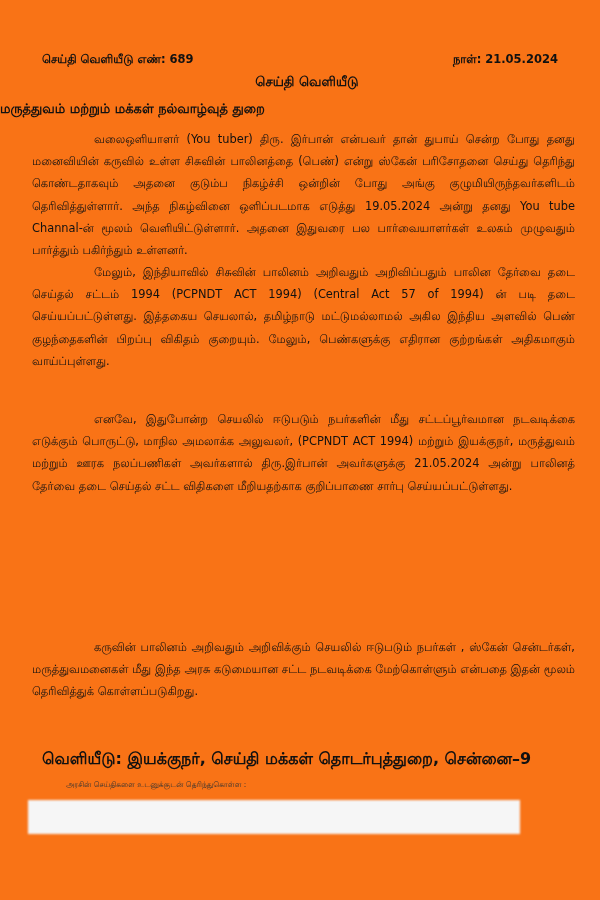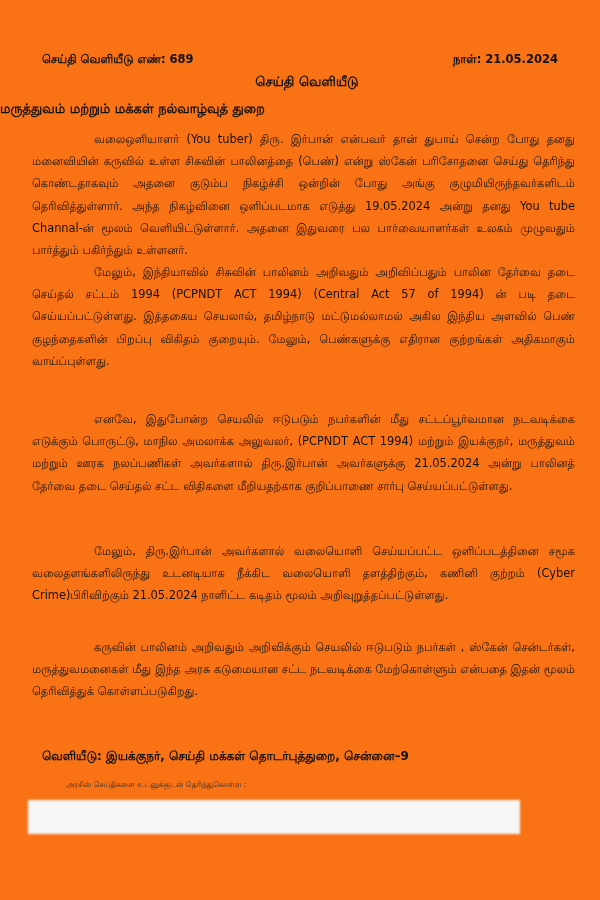--- a/index.html
+++ b/index.html
@@ -14,38 +14,37 @@
              font-size: 13px; font-weight: bold; padding-left: 7px; }
     .dept { position: absolute; top: 101px; left: 0; width: 600px; text-align: left;
             font-size: 13px; font-weight: bold; }
     .para { position: absolute; left: 32px; width: 543px; font-size: 11.4px;
             line-height: 22.2px; text-align: justify; text-indent: 62px; margin: 0; }
     #p1 { top: 128px; }
     #p2 { top: 261px; }
     #p3 { top: 408px; }
     #p4 { top: 540px; }
     #p5 { top: 636px; }
-    .footer { position: absolute; top: 749px; left: 42px; font-size: 12px; font-weight: bold; }
+    .footer { position: absolute; top: 749px; left: 42px; font-size: 16px; font-weight: bold; }
     .subfooter { position: absolute; top: 780px; left: 42px; font-size: 7.5px; color: #333; margin-left: 24px; }
     .blur-band { position: absolute; top: 800px; left: 28px; width: 492px; height: 34px;
                  background: #f6f6f6; filter: blur(1px); }
   </style>
 </head>
 <body>
 
 <div class="page">
   <div class="topline">
     <span class="left">செய்தி வெளியீடு எண்: 689</span>
     <span class="right">நாள்: 21.05.2024</span>
   </div>
   <div class="title">செய்தி வெளியீடு</div>
   <div class="dept">மருத்துவம் மற்றும் மக்கள் நல்வாழ்வுத் துறை</div>
 
   <p class="para" id="p1">வலைஒளியாளர் (You tuber)  திரு. இர்பான் என்பவர் தான் துபாய் சென்ற போது தனது மனைவியின் கருவில் உள்ள சிசுவின் பாலினத்தை (பெண்) என்று ஸ்கேன் பரிசோதனை செய்து தெரிந்து கொண்டதாகவும் அதனை குடும்ப நிகழ்ச்சி ஒன்றின் போது அங்கு குழுமியிருந்தவர்களிடம் தெரிவித்துள்ளார்.  அந்த நிகழ்வினை ஒளிப்படமாக எடுத்து 19.05.2024 அன்று தனது You tube Channal-ன் மூலம் வெளியிட்டுள்ளார். அதனை இதுவரை பல பார்வையாளர்கள் உலகம் முழுவதும் பார்த்தும் பகிர்ந்தும் உள்ளனர்.</p>
   <p class="para" id="p2">மேலும், இந்தியாவில்  சிசுவின் பாலினம் அறிவதும் அறிவிப்பதும் பாலின தேர்வை  தடை செய்தல் சட்டம் 1994 (PCPNDT ACT 1994) (Central Act 57 of 1994) ன் படி தடை செய்யப்பட்டுள்ளது. இத்தகைய செயலால், தமிழ்நாடு மட்டுமல்லாமல் அகில இந்திய அளவில் பெண் குழந்தைகளின் பிறப்பு விகிதம் குறையும். மேலும், பெண்களுக்கு எதிரான குற்றங்கள் அதிகமாகும் வாய்ப்புள்ளது.</p>
   <p class="para" id="p3">எனவே, இதுபோன்ற செயலில் ஈடுபடும் நபர்களின் மீது சட்டப்பூர்வமான நடவடிக்கை எடுக்கும் பொருட்டு, மாநில அமலாக்க அலுவலர், (PCPNDT ACT 1994) மற்றும் இயக்குநர், மருத்துவம் மற்றும் ஊரக நலப்பணிகள் அவர்களால் திரு.இர்பான் அவர்களுக்கு 21.05.2024  அன்று  பாலினத்  தேர்வை தடை செய்தல்  சட்ட விதிகளை மீறியதற்காக குறிப்பாணை சார்பு செய்யப்பட்டுள்ளது.</p>
-  <p class="para" id="p4">மேலும்,  திரு.இர்பான்  அவர்களால்  வலையொளி  செய்யப்பட்ட ஒளிப்படத்தினை சமூக வலைதளங்களிலிருந்து உடனடியாக நீக்கிட வலையொளி தளத்திற்கும், கணினி குற்றம் (Cyber Crime)பிரிவிற்கும் 21.05.2024 நாளிட்ட கடிதம் மூலம் அறிவுறுத்தப்பட்டுள்ளது.</p>
   <p class="para" id="p5">கருவின் பாலினம் அறிவதும் அறிவிக்கும் செயலில் ஈடுபடும் நபர்கள் , ஸ்கேன் சென்டர்கள், மருத்துவமனைகள் மீது இந்த அரசு கடுமையான சட்ட நடவடிக்கை  மேற்கொள்ளும்  என்பதை  இதன்  மூலம்  தெரிவித்துக் கொள்ளப்படுகிறது.</p>
 
   <div class="footer">வெளியீடு: இயக்குநர், செய்தி மக்கள் தொடர்புத்துறை, சென்னை–9</div>
   <div class="subfooter">அரசின் செய்திகளை உடனுக்குடன் தெரிந்துகொள்ள :</div>
   <div class="blur-band"></div>
 </div>
 
 </body></html>

